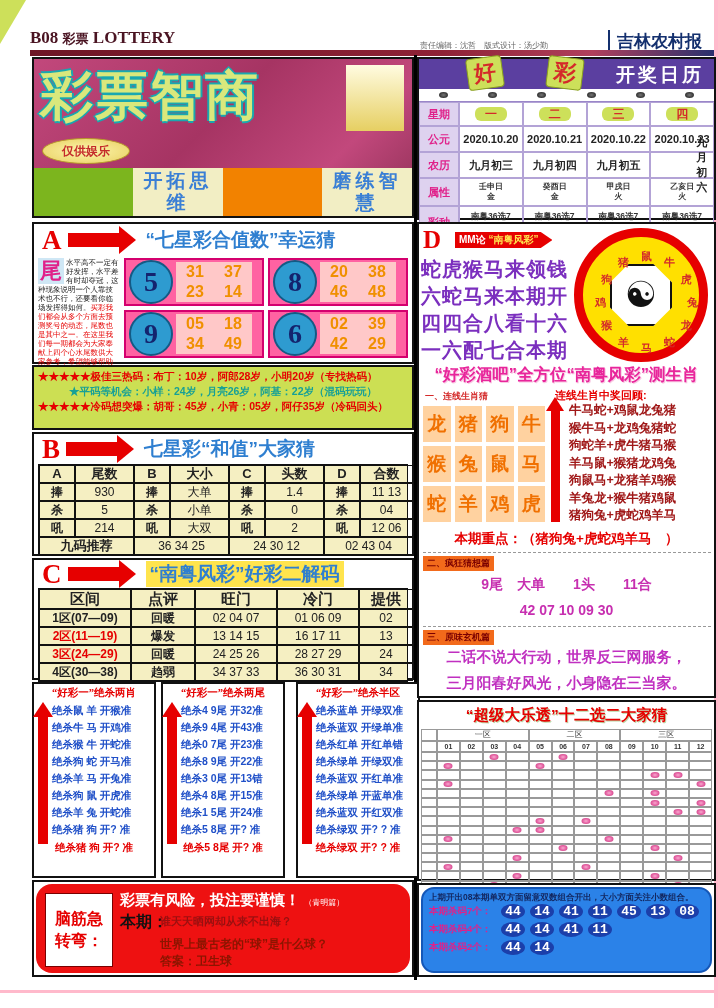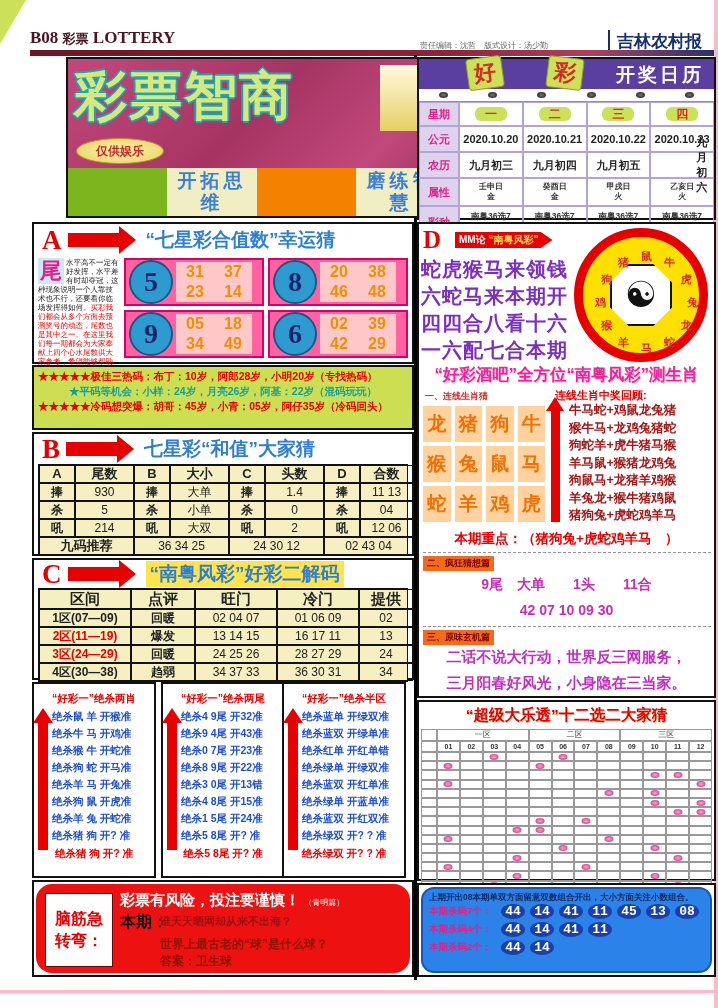--- a/index.html
+++ b/index.html
@@ -14,21 +14,21 @@
   .hdr-mid{left:420px;top:40px;font-size:8px;color:#666;}
   .hdr-right{left:608px;top:30px;font-size:17px;font-weight:bold;color:#14306e;
              border-left:2px solid #14306e;padding-left:7px;}
   .hdr-bar{left:30px;top:50px;width:686px;height:6px;
            background:linear-gradient(90deg,#6e1626 0%,#8e2236 60%,#b0405c 82%,#27306e 100%);}
   .vdivider{left:414px;top:55px;width:3px;height:925px;background:#000;}
   .pink-right{left:714px;top:0;width:4px;height:1008px;background:#ffb9cb;}
   .pink-bottom{left:0;top:990px;width:718px;height:3px;background:#ffb9cb;}
   
   .masthead{left:32px;top:57px;width:382px;height:161px;border:2px solid #111;box-sizing:border-box;
-            background:linear-gradient(135deg,#c2487c 0%,#a63463 45%,#c2487c 75%,#8e2f55 100%);margin-left:34px;}
+            background:linear-gradient(135deg,#c2487c 0%,#a63463 45%,#c2487c 75%,#8e2f55 100%);}
   .mh-title{position:absolute;left:6px;top:2px;font-size:53px;font-weight:bold;letter-spacing:2px;
             color:#d9e87c;text-shadow:-2px 0 #19a8b0,2px 0 #19a8b0,0 -2px #19a8b0,0 2px #19a8b0;}
   .mh-abc{position:absolute;left:150px;top:40px;font-family:"Liberation Serif",serif;font-size:72px;
           font-weight:bold;color:#5c0d18;text-shadow:2px 2px 2px #e9d6dd;}
   .mh-goldblock{position:absolute;right:8px;top:6px;width:58px;height:66px;
                 background:linear-gradient(180deg,#fffbe0,#e6cf62);}
   .mh-oval{position:absolute;left:8px;bottom:52px;width:86px;height:24px;border-radius:50%;
            background:radial-gradient(#fdf6b0,#e8cf5e);border:1px solid #b89b2c;
            color:#c42a2a;font-size:12px;font-weight:bold;text-align:center;line-height:24px;}
   .mh-strip{position:absolute;left:0;bottom:0;width:100%;height:48px;background:#f2eec4;
@@ -78,22 +78,22 @@
   .secC{top:558px;height:122px;}
   .tblC{margin:0 4px;display:grid;grid-template-columns:92px 64px 82px 82px 54px;
         background:#f5efc2;border:1px solid #111;}
   .tblC div{border:1px solid #111;font-size:12px;text-align:center;line-height:16px;color:#222;}
   .tblC .hd{font-weight:bold;font-size:15px;line-height:18px;}
   .tblC .zone{font-weight:bold;}
   .tblC .zone.hot{color:#e60000;}
   .tblC .cm{font-weight:bold;}
   
   .kbox{top:682px;width:124px;height:196px;border:2px solid #111;box-sizing:border-box;background:#fff;}
-  .k1{left:32px;} .k2{left:161px;} .k3{left:282px;}
-  .k-head{color:#e60000;font-weight:bold;font-size:10.5px;text-align:center;margin-top:8px;}
+  .k1{left:32px;} .k2{left:161px;} .k3{left:296px;}
+  .k-head{color:#e60000;font-weight:bold;font-size:10.5px;text-align:center;margin-top:2px;font-family:Liberation Serif, serif;}
   .k-body{position:relative;margin-top:2px;}
   .k-arrow{position:absolute;left:4px;top:14px;width:10px;height:128px;background:#e60000;}
   .k-arrow:before{content:"";position:absolute;left:-5px;top:-14px;border-bottom:15px solid #e60000;
                   border-left:10px solid transparent;border-right:10px solid transparent;}
   .k-rows{margin-left:18px;}
   .k-row{font-size:10.5px;font-weight:bold;color:#2050c8;line-height:17px;white-space:nowrap;}
   .k-foot{color:#e60000;font-size:10.5px;font-weight:bold;text-align:center;margin-top:3px;}
   
   .brain{top:880px;height:97px;background:#fff;border:2px solid #111;box-sizing:border-box;}
   .brain-in{position:absolute;inset:2px;background:#ee1111;border-radius:16px;}

